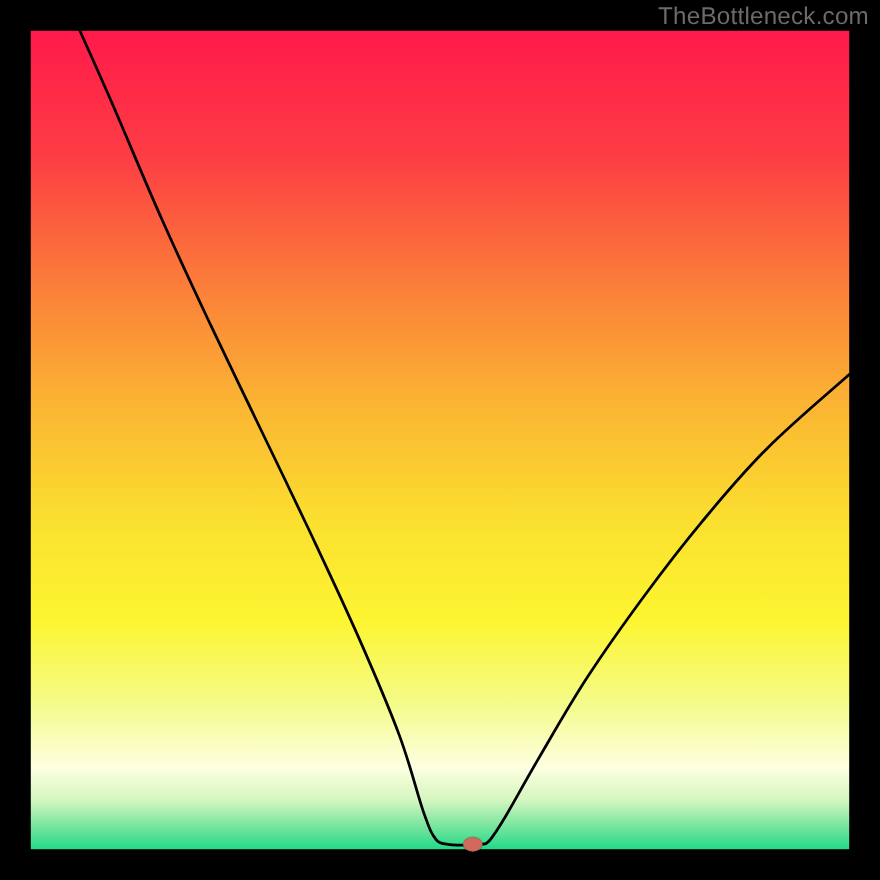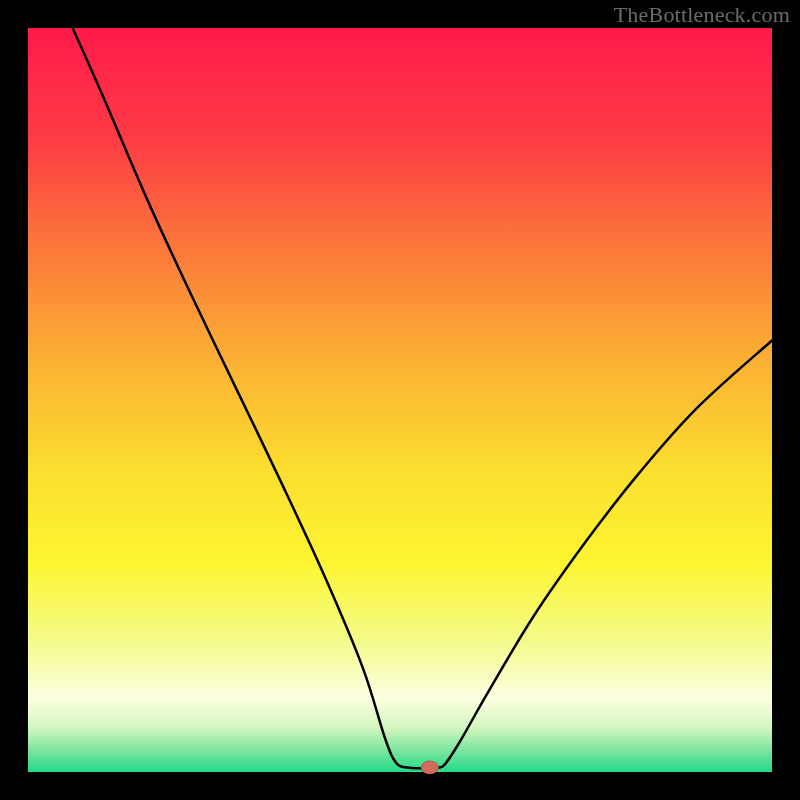--- a/index.html
+++ b/index.html
@@ -12,21 +12,21 @@
   }
   .chart-wrap {
     position: relative;
     width: 800px;
     height: 800px;
   }
   .attribution {
     position: absolute;
     top: 2px;
     right: 10px;
-    font-family: Liberation Serif, serif;
+    font-family: Liberation Sans, sans-serif;
     font-size: 22px;
     color: #6b6b6b;
     letter-spacing: 0.2px;
     z-index: 10;
   }
   svg {
     display: block;
   }
 </style>
 </head>

